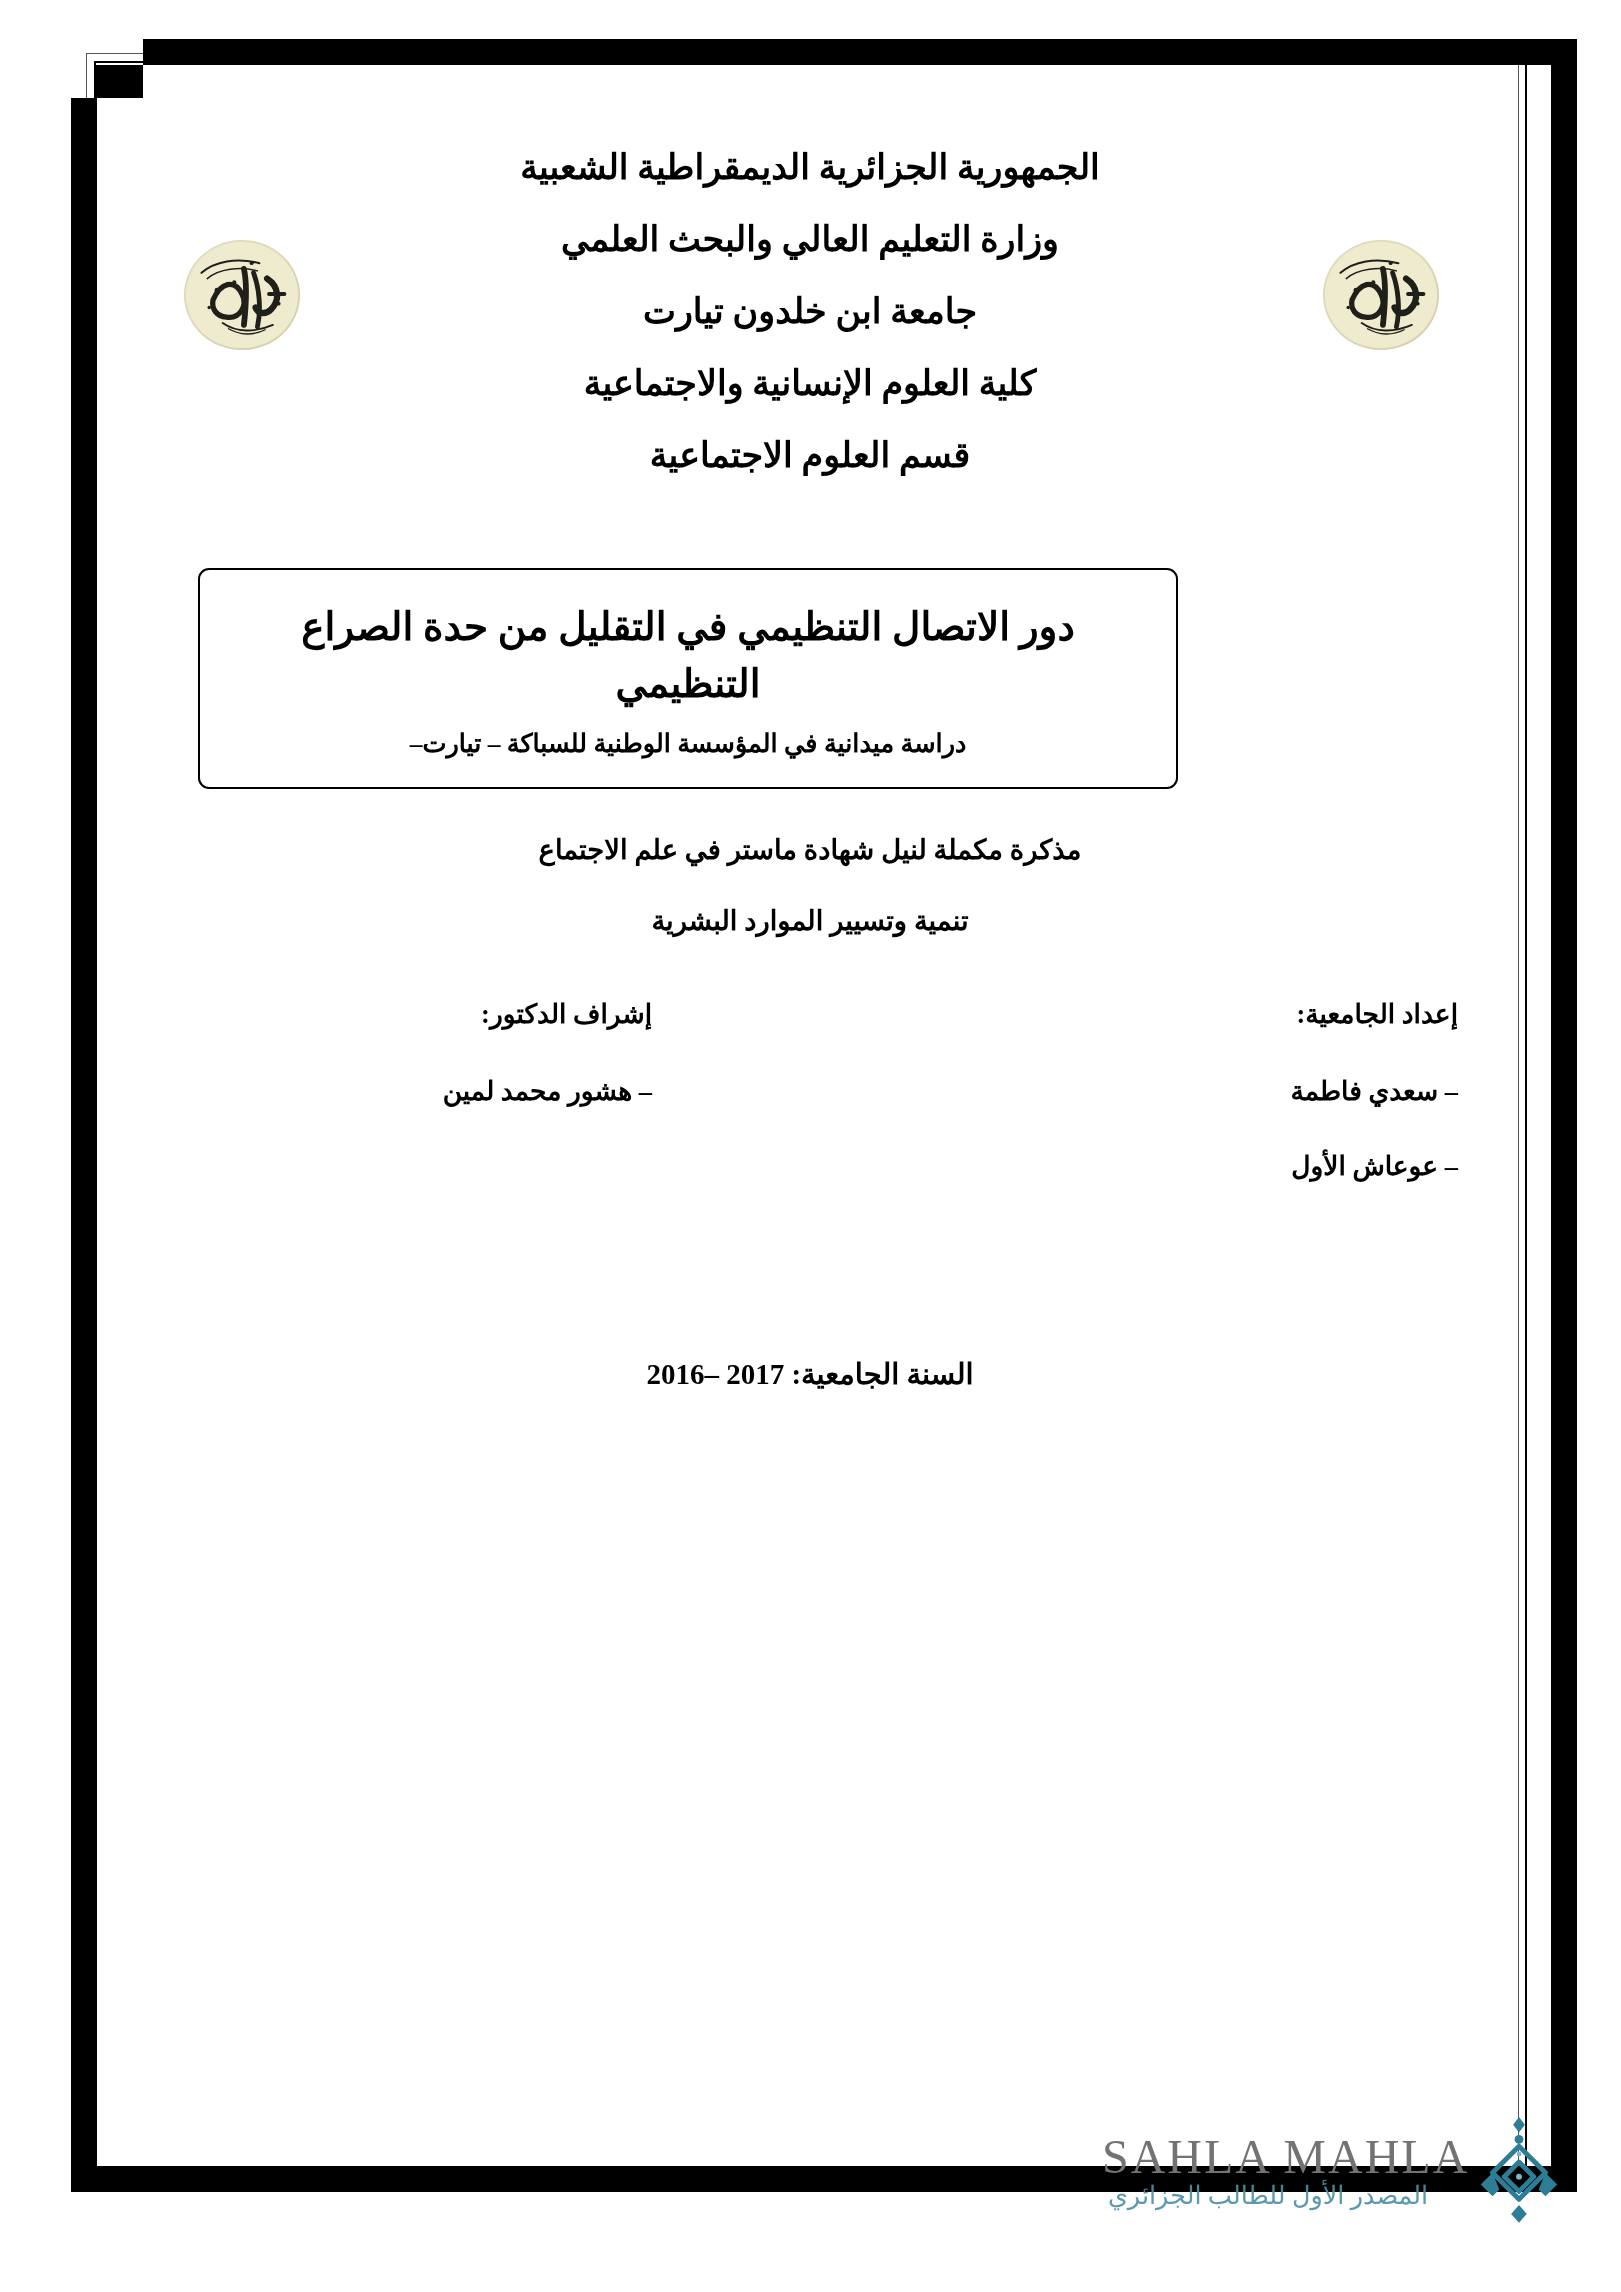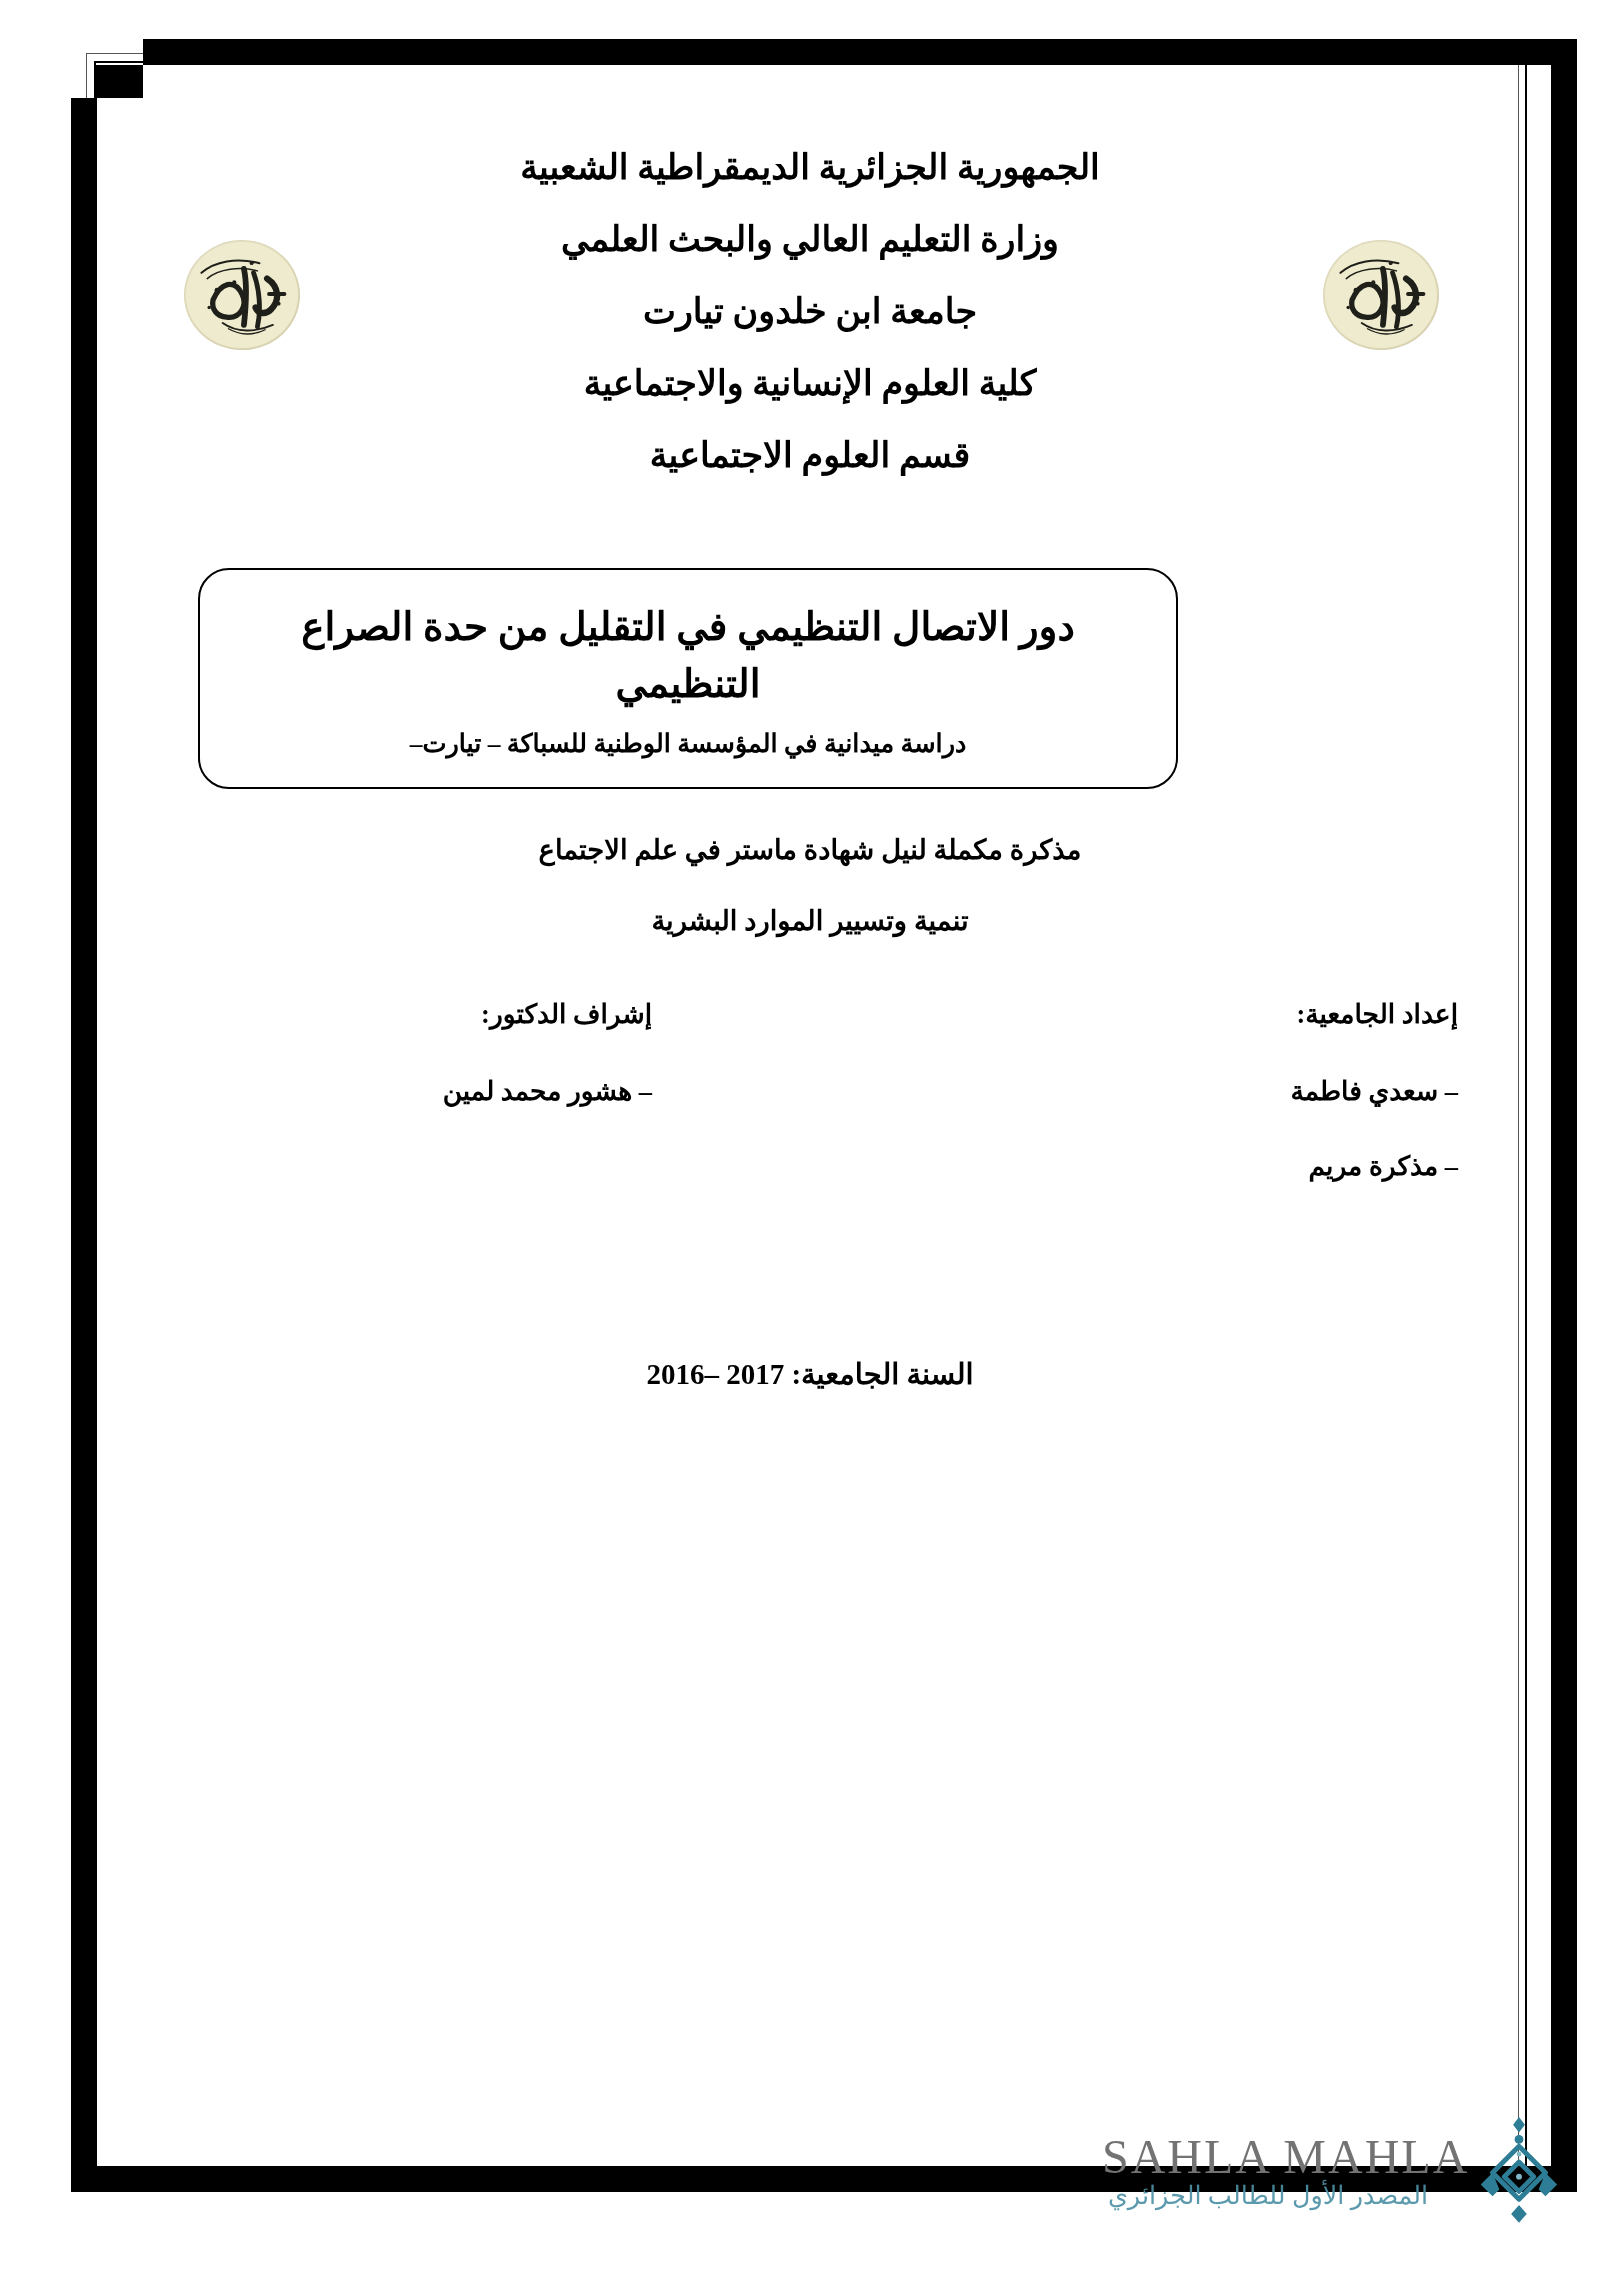--- a/index.html
+++ b/index.html
@@ -92,21 +92,21 @@
   .logo svg { display: block; width: 100%; height: 100%; }
 
   
   .title-box {
     position: absolute;
     left: 90px;
     top: 490px;
     width: 980px;
     min-height: 221px;
     border: 2.5px solid #000000;
-    border-radius: 31px;
+    border-radius: 11px;
     box-sizing: border-box;
     padding: 29px 25.5px 21.6px 25.5px;
     text-align: center;
   }
   .title-main {
     font-size: 39px;
     font-weight: bold;
     line-height: 1.45;
     margin: 0 0 3.9px 0;
   }
@@ -296,21 +296,21 @@
 
   <div class="degree-block">
     <p class="degree-line-1">مذكرة مكملة لنيل شهادة ماستر في علم الاجتماع</p>
     <p class="degree-line-2">تنمية وتسيير الموارد البشرية</p>
   </div>
 
   <div class="credits">
     <div class="credit-col col-students">
       <p class="credit-head">إعداد الجامعية:</p>
       <p class="credit-name">– سعدي فاطمة</p>
-      <p class="credit-name">– مذكرة مريم</p>
+      <p class="credit-name">– عوعاش الأول</p>
     </div>
     <div class="credit-col col-supervisor">
       <p class="credit-head">إشراف الدكتور:</p>
       <p class="credit-name">– هشور محمد لمين</p>
     </div>
   </div>
 
   <div class="year-line">
     <span>السنة الجامعية:</span>
     <span class="year-num">2016– 2017</span>

